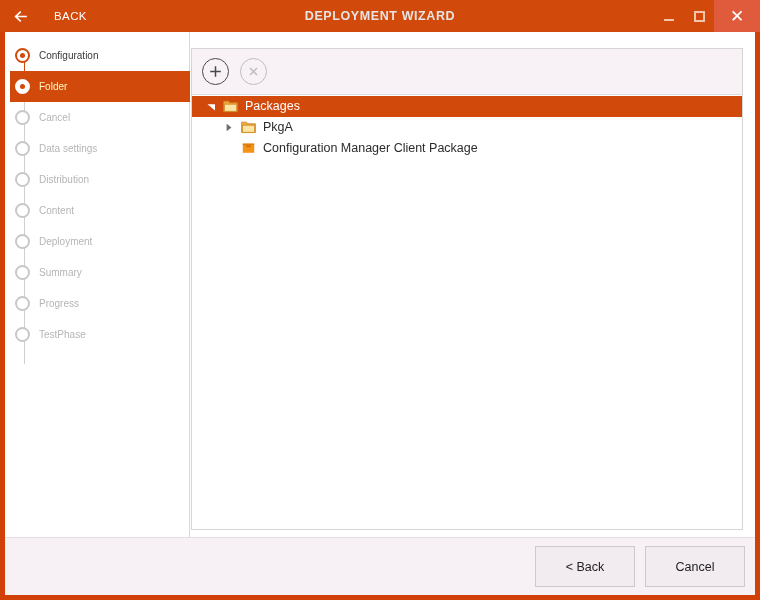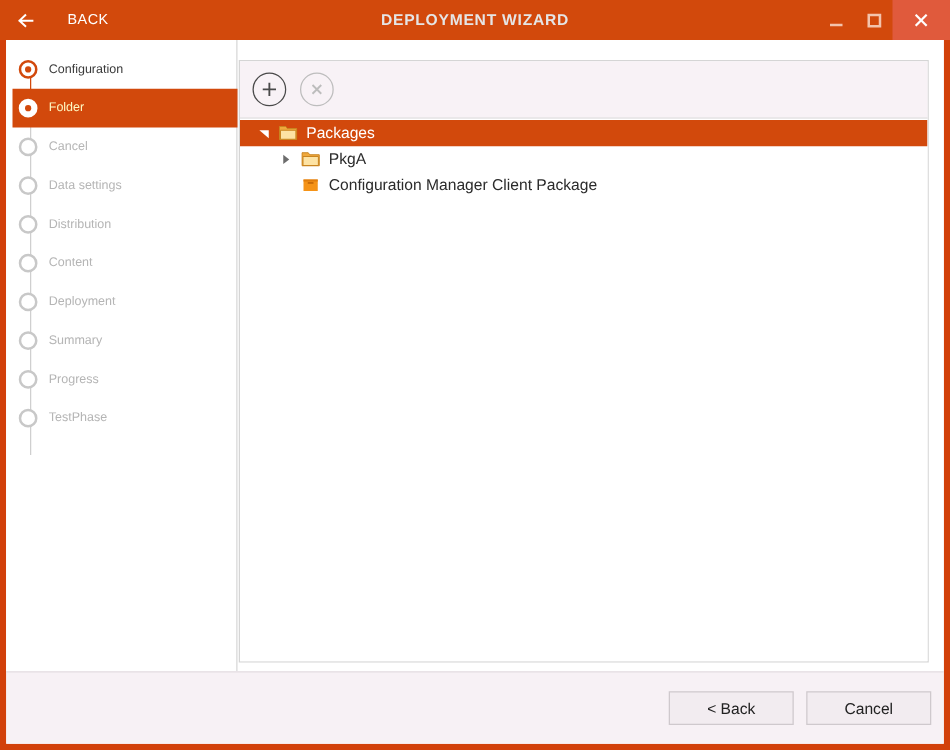--- a/index.html
+++ b/index.html
@@ -285,21 +285,21 @@
     background: #f7f1f5;
     border-top: 1px solid #e4dde2;
     display: flex;
     align-items: center;
     justify-content: flex-end;
     padding-right: 10px;
     gap: 10px;
   }
   .btn {
     width: 100px;
-    height: 27px;
+    height: 41px;
     background: #f2ecf0;
     border: 1px solid #cfc9cd;
     font-size: 12.5px;
     color: #222222;
     font-family: "Liberation Sans", sans-serif;
     cursor: pointer;
     display: flex;
     align-items: center;
     justify-content: center;
   }

